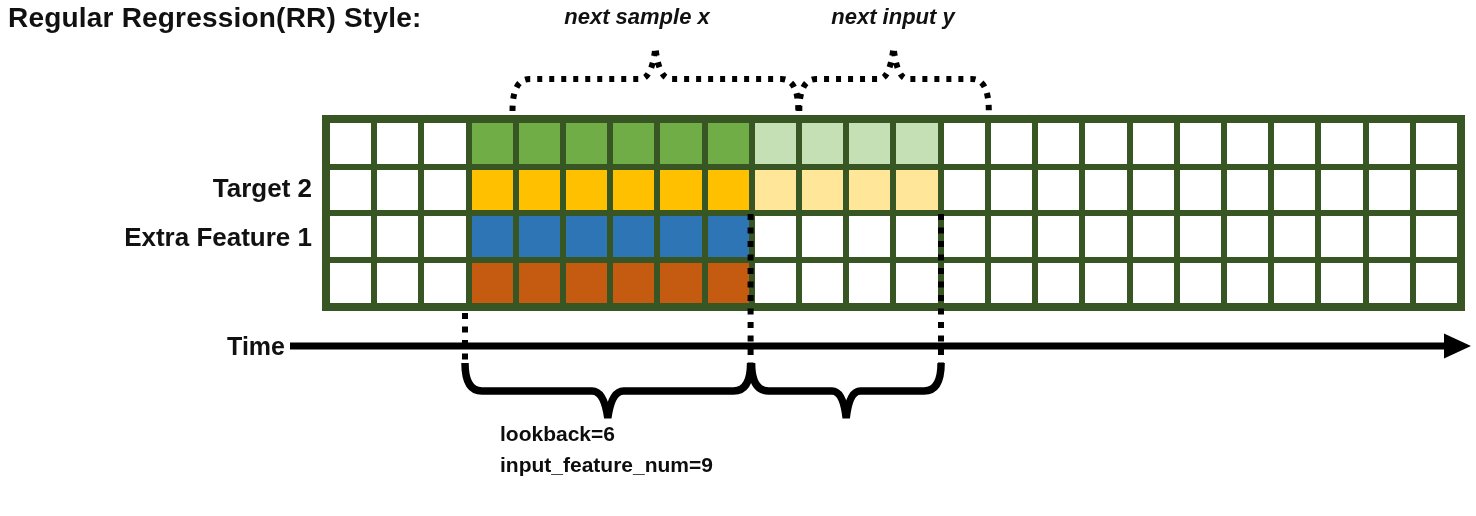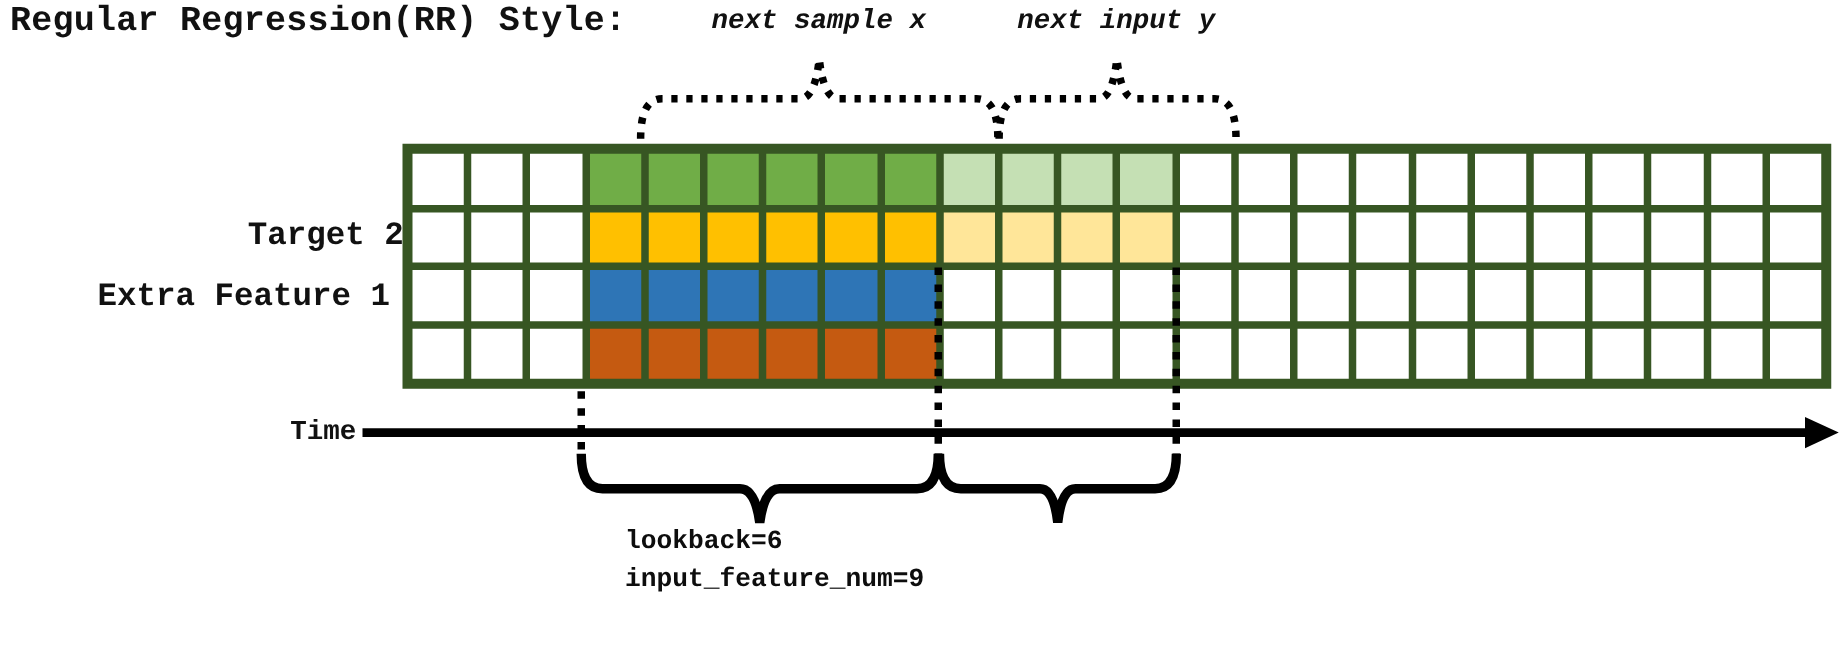--- a/index.html
+++ b/index.html
@@ -1,46 +1,46 @@
 <!DOCTYPE html>
 <html><head>
 <meta charset="utf-8">
 <style>
   html,body{margin:0;padding:0;background:#ffffff;}
   #stage{
     position:relative;width:1476px;height:516px;overflow:hidden;background:#ffffff;
-    font-family:Liberation Mono, monospace;color:#111;
+    font-family:Liberation Sans, sans-serif;color:#111;
   }
   
   #title{
     position:absolute;left:8px;top:2px;font-size:28px;font-weight:bold;letter-spacing:0.2px;
   }
   
   .next-label{
     position:absolute;top:4px;width:260px;text-align:center;
     font-size:22px;font-style:italic;font-weight:600;
   }
-  #next-x-label{left:525px;}
+  #next-x-label{left:507px;}
   #next-y-label{left:763px;}
   
   .row-label{
     position:absolute;left:0;width:312px;height:49px;line-height:49px;
     text-align:right;font-size:26px;font-weight:bold;
   }
   
   #sample-grid{
     position:absolute;left:322px;top:115px;width:1143px;height:196px;
     box-sizing:border-box;display:grid;padding:8px;gap:6px;
     grid-template-columns:repeat(24,1fr);grid-template-rows:repeat(4,1fr);
   }
   #sample-grid .cell{background:#ffffff;}
   
   #time-label{
     position:absolute;left:180px;top:329px;width:105px;height:34px;line-height:34px;
-    text-align:right;font-size:22px;font-weight:bold;
+    text-align:right;font-size:25px;font-weight:bold;
   }
   
   #overlay{position:absolute;left:0;top:0;z-index:5;}
   
   .param-block{
     position:absolute;top:418px;font-size:21px;font-weight:600;line-height:31px;
     white-space:nowrap;color:#0d0d0d;
   }
   #input-block{left:500px;}
   #output-block{left:772px;}
@@ -48,21 +48,21 @@
 </head>
 <body>
 
 <div id="stage">
 
   <div id="title">Regular Regression(RR) Style:</div>
 
   <div id="next-x-label" class="next-label">next sample x</div>
   <div id="next-y-label" class="next-label">next input y</div>
 
-  <div class="row-label" style="top:164px;padding-left:11px;">Target 2</div>
+  <div class="row-label" style="top:164px;">Target 2</div>
   <div class="row-label" style="top:213px;">Extra Feature 1</div>
 
   <div id="sample-grid" style="background: rgb(55, 86, 35);">
       <div class="cell" style="background: rgb(255, 255, 255);"></div>
       <div class="cell" style="background: rgb(255, 255, 255);"></div>
       <div class="cell" style="background: rgb(255, 255, 255);"></div>
       <div class="cell" style="background: rgb(112, 173, 71);"></div>
       <div class="cell" style="background: rgb(112, 173, 71);"></div>
       <div class="cell" style="background: rgb(112, 173, 71);"></div>
       <div class="cell" style="background: rgb(112, 173, 71);"></div>

